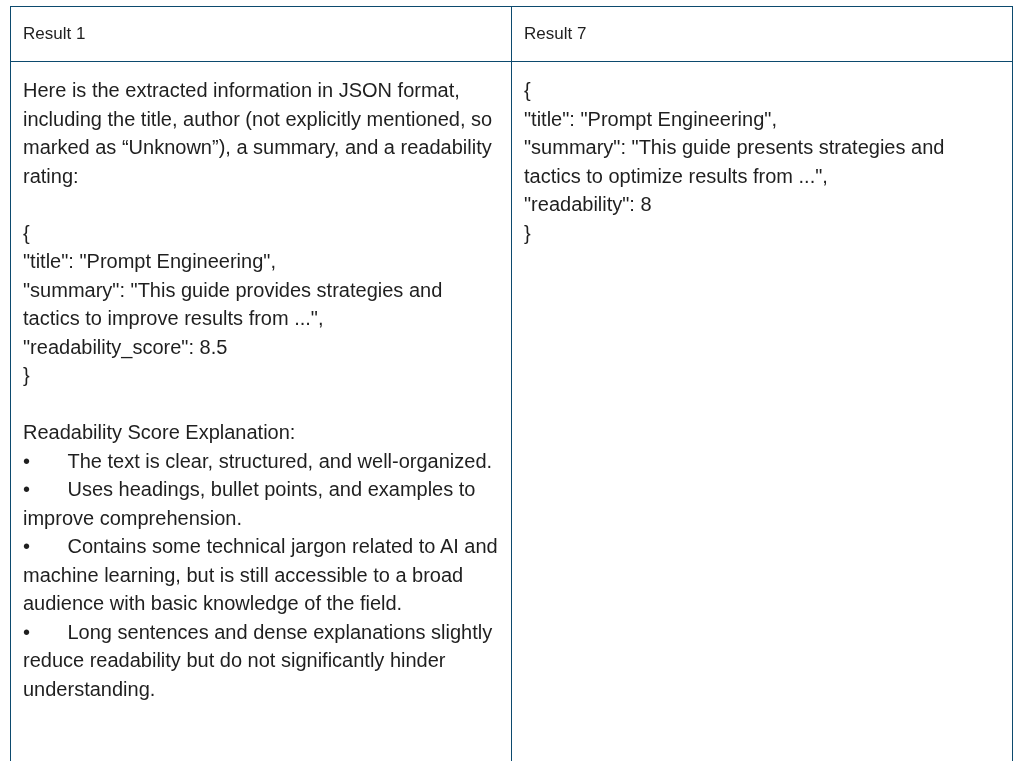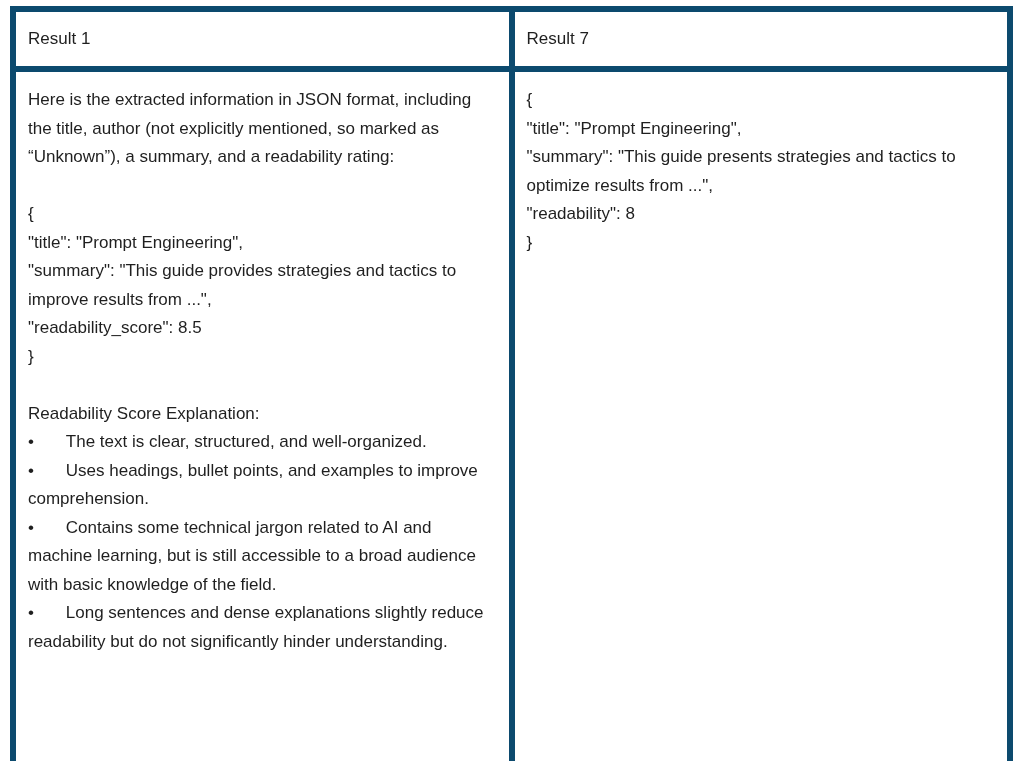--- a/index.html
+++ b/index.html
@@ -18,39 +18,39 @@
     width: 1003px;
     margin: 6px 10px 0 10px;
     border-collapse: collapse;
     table-layout: fixed;
   }
   .results-table col.col-1 { width: 50%; }
   .results-table col.col-2 { width: 50%; }
 
   .results-table th,
   .results-table td {
-    border: 6px solid #0c4a6e;
+    border: 1px solid #0c4a6e;
     vertical-align: top;
     text-align: left;
     padding: 0;
   }
   .results-table th {
     height: 54px;
     font-weight: 400;
     font-size: 17px;
     color: #1f1f1f;
     padding: 0 12px;
     line-height: 54px;
   }
   .results-table td {
     padding: 14px 12px 20px 12px;
     height: 690px;
   }
   .cell-body {
-    font-size: 17px;
+    font-size: 20px;
     line-height: 28.5px;
     color: #1f1f1f;
     white-space: pre-wrap;
     word-wrap: break-word;
   }
 </style>
 </head>
 <body>
 
 <table class="results-table">

